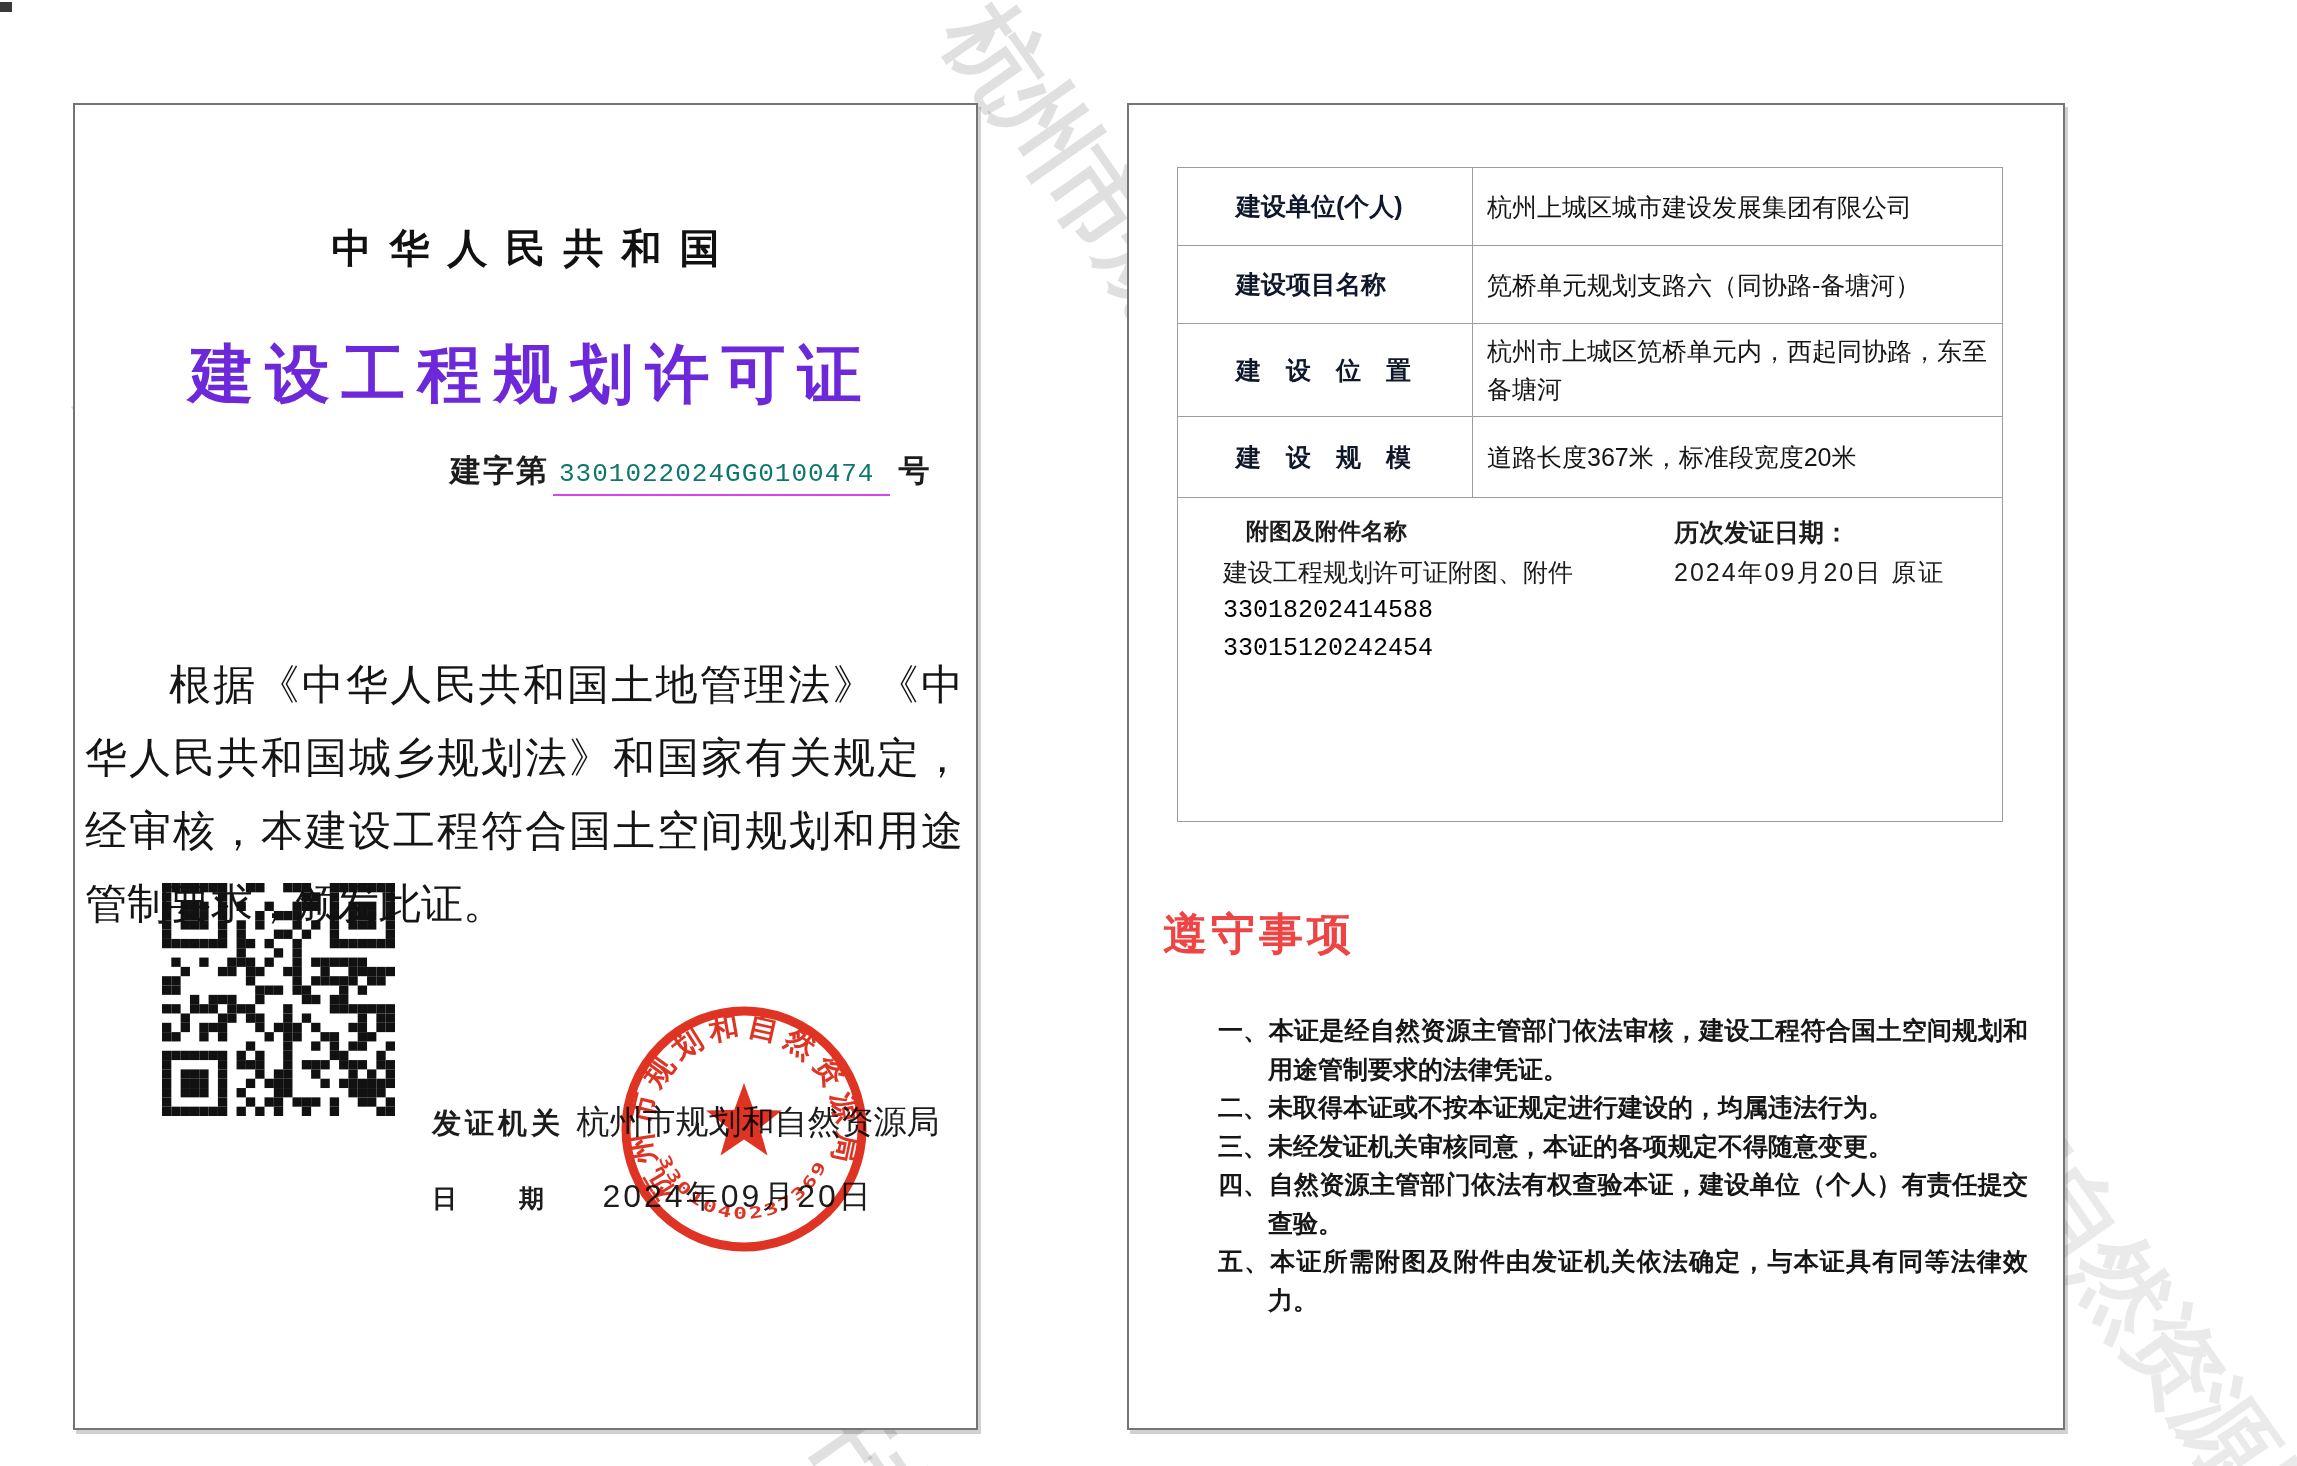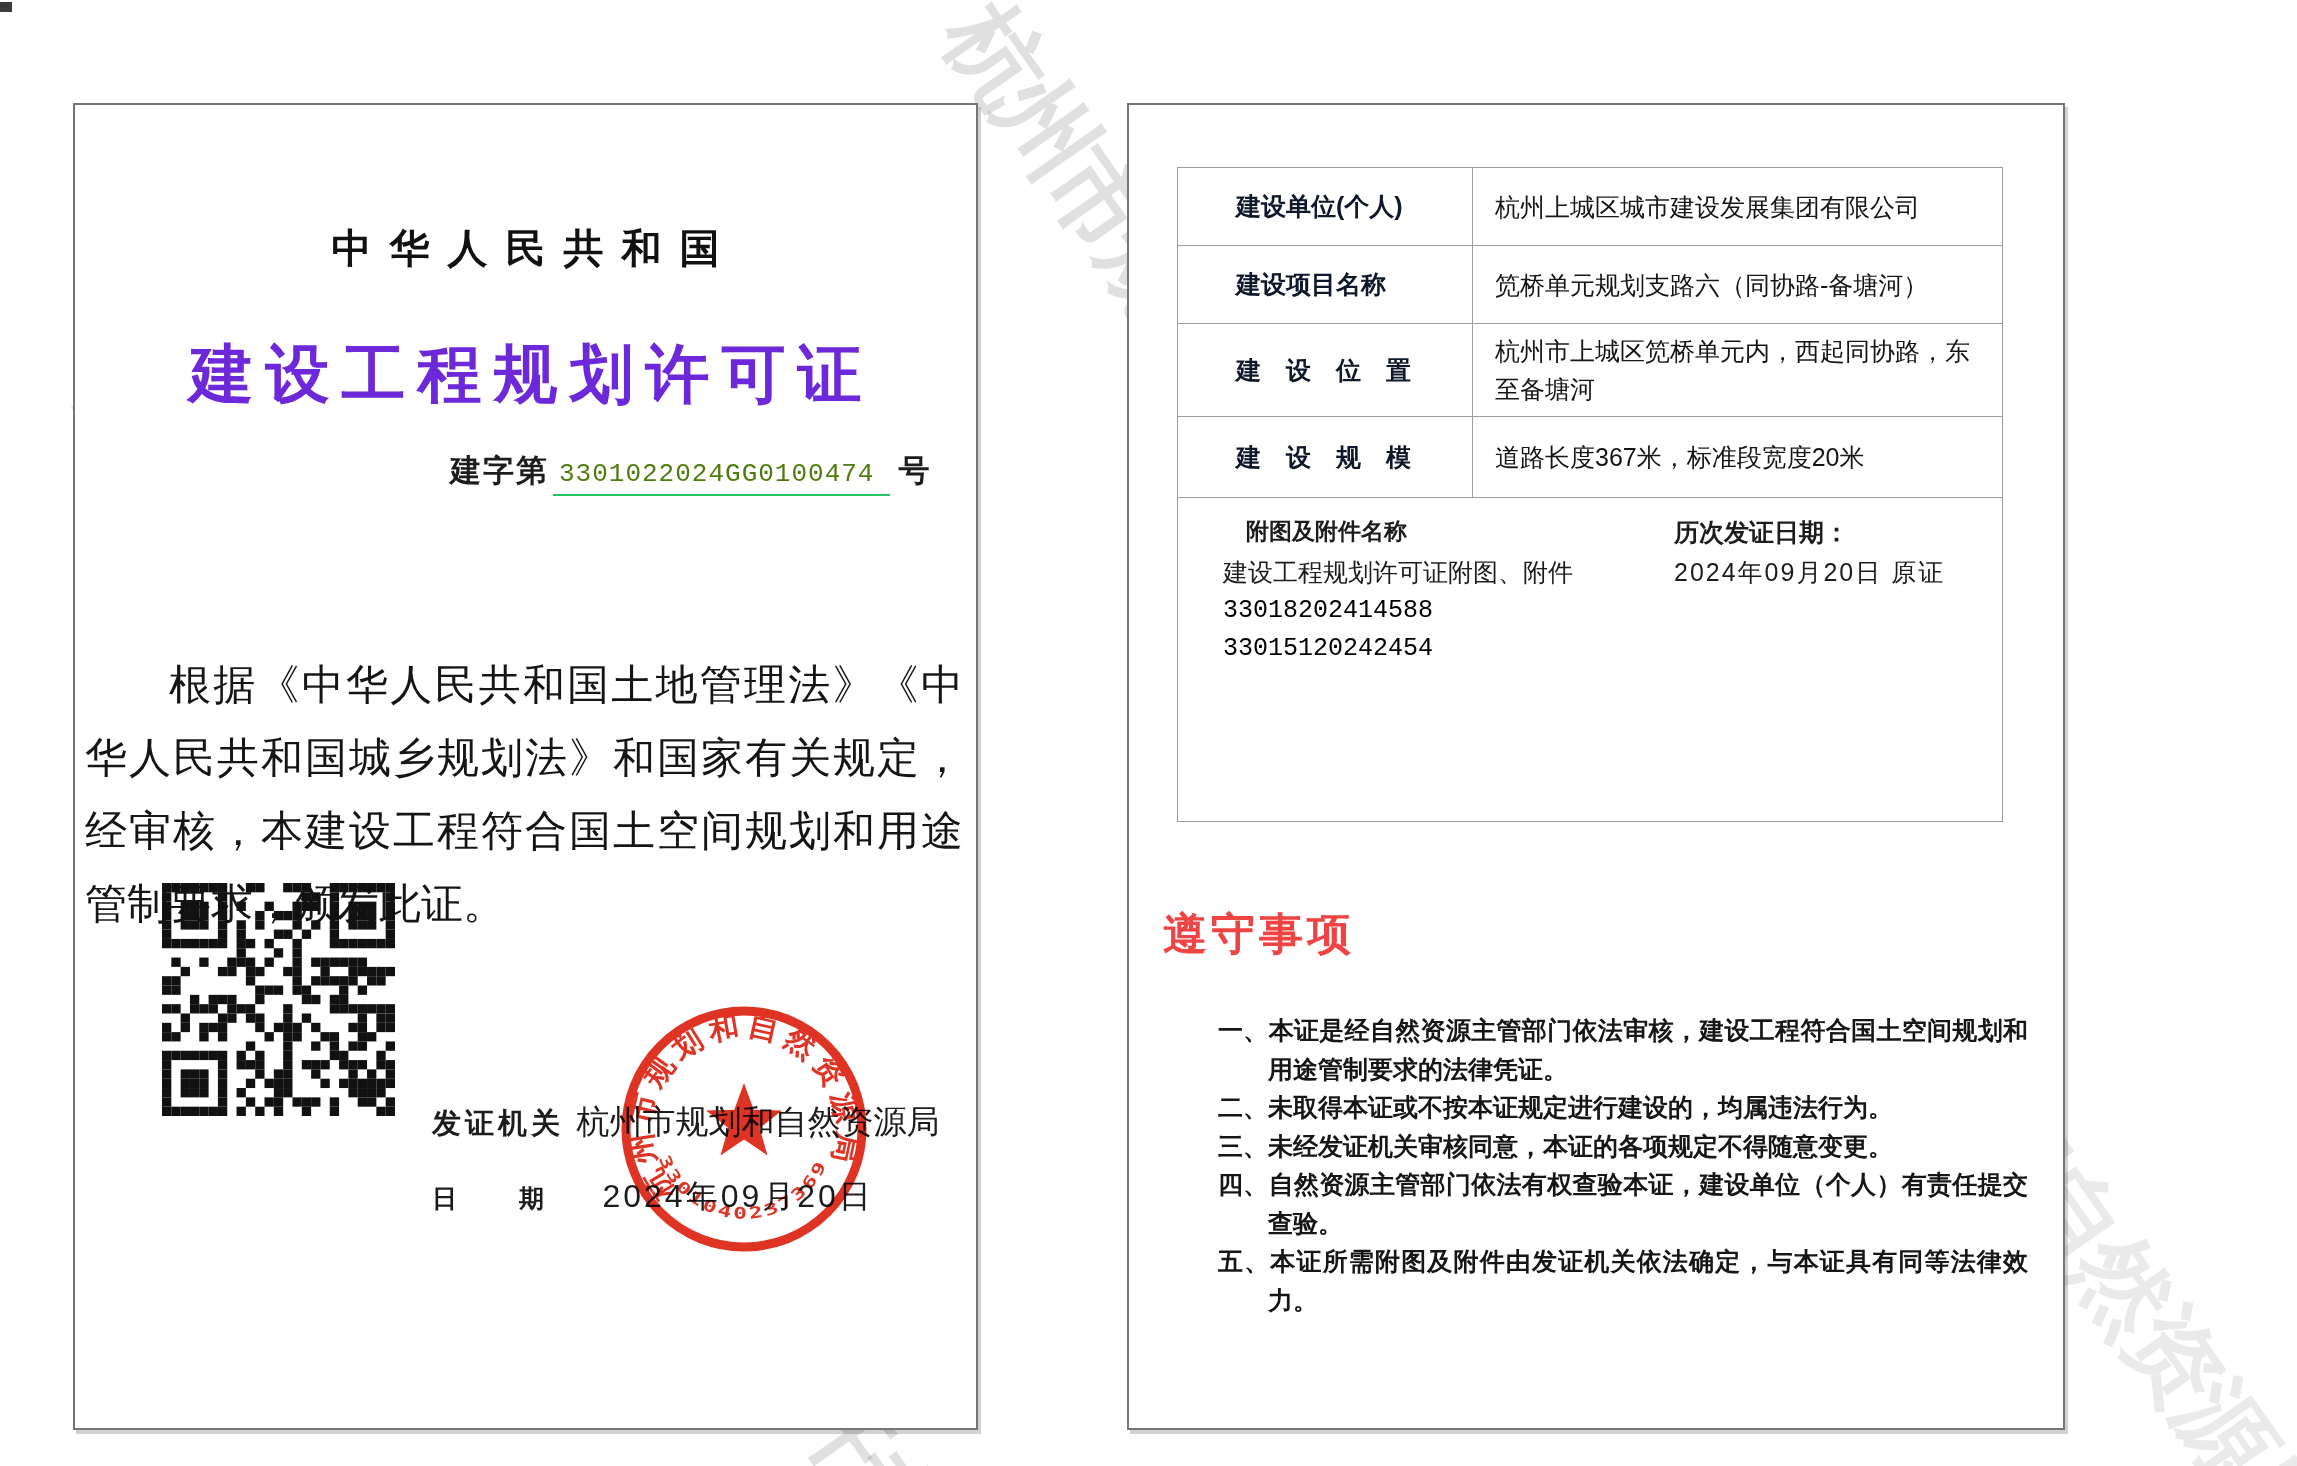--- a/index.html
+++ b/index.html
@@ -24,21 +24,21 @@
 
   
   .country{position:absolute;left:0;top:116px;width:100%;text-align:center;
            font-size:40px;font-weight:700;letter-spacing:18px;text-indent:18px;color:#111;}
   .cert-title{position:absolute;left:0;top:226px;width:100%;text-align:center;
               font-size:64px;font-weight:700;letter-spacing:12px;text-indent:12px;color:#6d28d9;}
   .cert-no-line{position:absolute;left:375px;top:345px;white-space:nowrap;}
   .cn-prefix{font-size:31px;font-weight:700;letter-spacing:2px;vertical-align:baseline;text-align:right;}
   .cn-number{display:inline-block;font-family:"Liberation Mono","DejaVu Sans Mono",monospace;
              font-size:26px;letter-spacing:1px;padding:0 16px 5px 6px;margin-left:4px;
-             border-bottom:2px solid #22c55e;color:#4d7c0f;}
+             border-bottom:2px solid #d946ef;color:#0f766e;}
   .cn-suffix{font-size:31px;font-weight:700;margin-left:8px;}
   .body-par{position:absolute;left:10px;top:543px;width:878px;font-size:42px;font-weight:500;
             line-height:73px;text-align:justify;text-indent:84px;color:#151515;}
   .qr{position:absolute;left:87px;top:778px;width:233px;height:233px;}
   .issuer-line{position:absolute;left:357px;top:995px;white-space:nowrap;}
   .issuer-lbl{font-size:29px;font-weight:600;letter-spacing:4px;margin-right:8px;}
   .issuer-val{font-size:33px;font-weight:500;}
   .date-line{position:absolute;left:357px;top:1070px;white-space:nowrap;}
   .date-lbl{display:inline-block;width:112px;font-size:25px;font-weight:600;
             text-align:justify;text-align-last:justify;vertical-align:baseline;}
@@ -48,21 +48,21 @@
   .seal-arc{font-size:30px;font-weight:700;fill:#de2817;letter-spacing:6px;
             font-family:"Liberation Sans",sans-serif;}
   .seal-code{font-size:16px;font-weight:700;fill:#de2817;letter-spacing:2px;
              font-family:"DejaVu Sans Mono",monospace;}
 
   
   .info-table{position:absolute;left:48px;top:62px;width:825px;border-collapse:collapse;
               table-layout:fixed;}
   .info-table td{border:1px solid #9d9d9d;vertical-align:middle;}
   .info-table .lblcell{padding-left:58px;font-size:25px;font-weight:700;color:#0f172a;}
-  .info-table .valcell{padding:8px 14px 8px 22px;font-size:25px;font-weight:500;
+  .info-table .valcell{padding:8px 14px 8px 14px;font-size:25px;font-weight:500;
                        line-height:38px;color:#151515;}
   .r1{height:78px}.r2{height:78px}.r3{height:89px}.r4{height:81px}
   .attach-row{height:324px;position:relative;}
   .attach-cell{position:relative;}
   .attach-lbl{position:absolute;left:68px;top:18px;font-size:23px;font-weight:700;}
   .attach-line1{position:absolute;left:45px;top:58px;font-size:25px;font-weight:500;}
   .attach-num{position:absolute;left:45px;font-family:"Liberation Mono","DejaVu Sans Mono",monospace;
               font-size:25px;color:#000000;}
   .attach-num1{top:98px;}
   .attach-num2{top:136px;}

